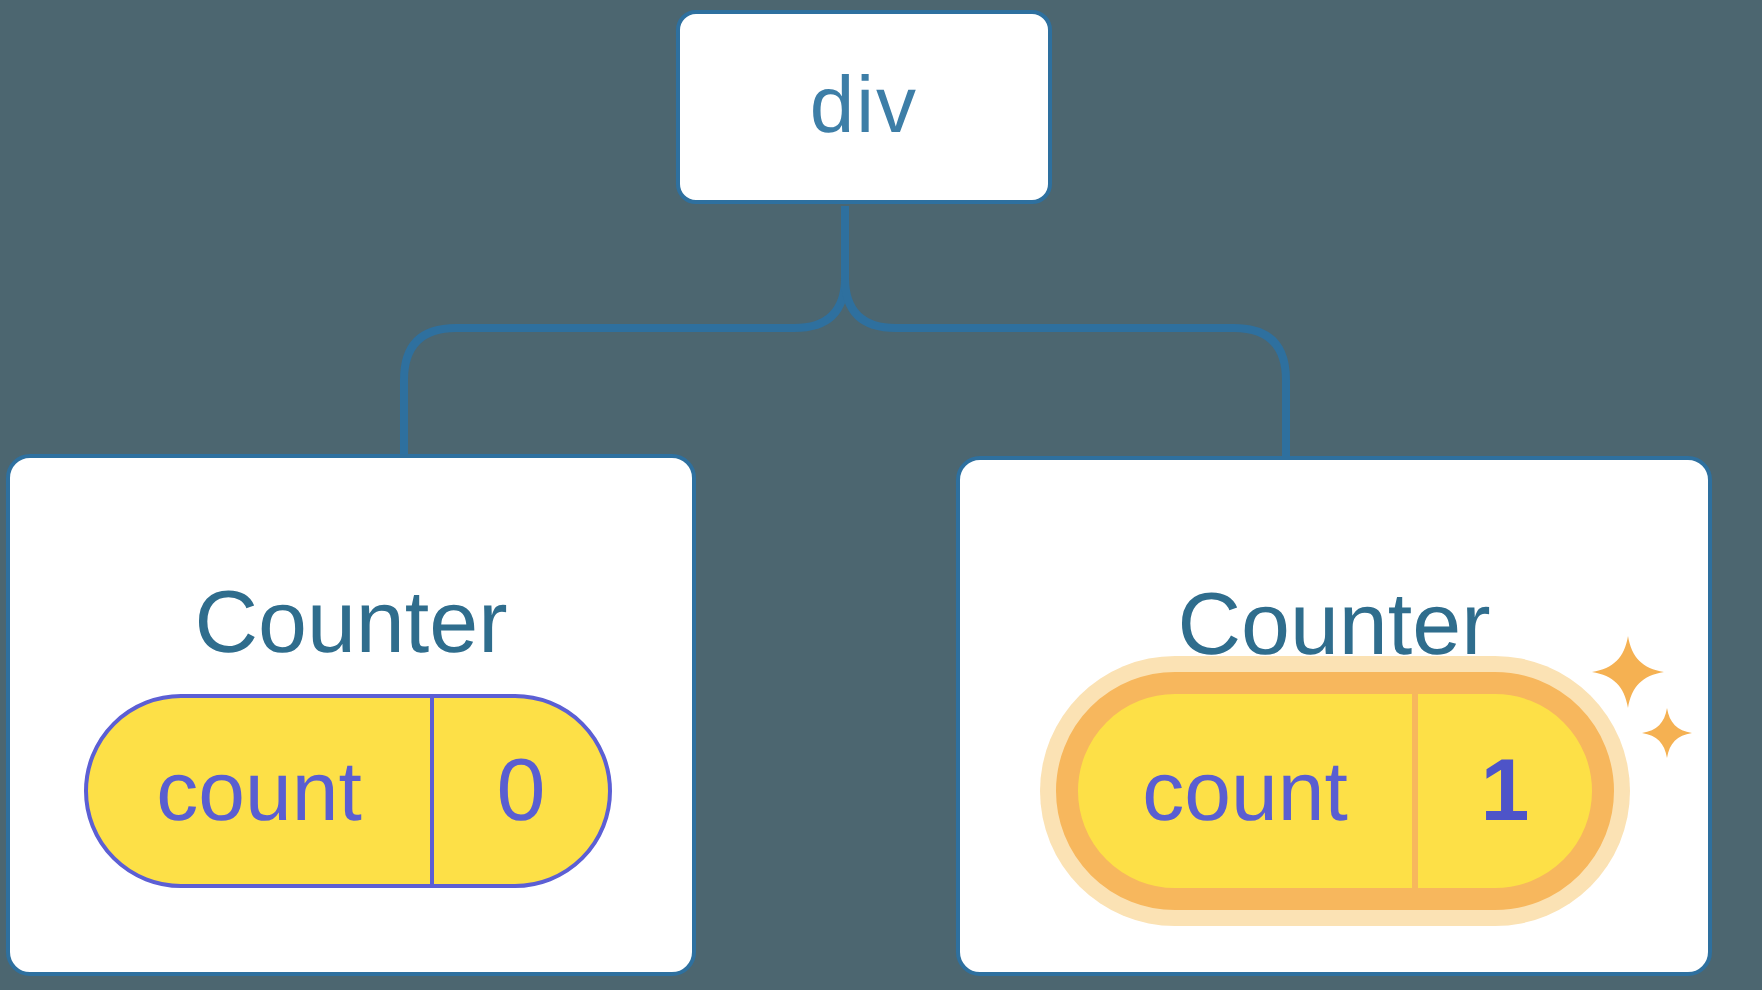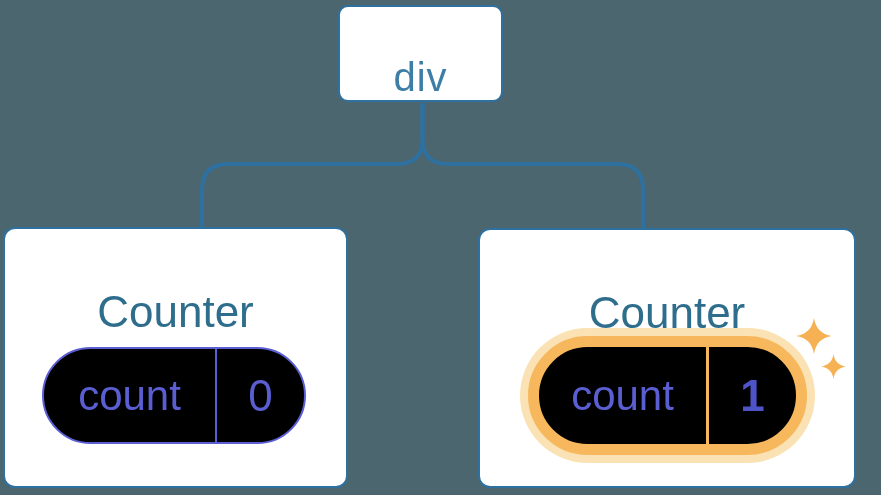--- a/index.html
+++ b/index.html
@@ -10,26 +10,26 @@
     overflow: hidden;
     font-family: "Liberation Sans", sans-serif;
   }
   .connectors {
     position: absolute; left: 0; top: 0;
     width: 881px; height: 495px;
   }
   .root-node {
     position: absolute;
     left: 338px; top: 5px;
-    width: 165px; height: 97px;
+    width: 188px; height: 97px;
     background: #FFFFFF;
     border: 2.5px solid #2E709F;
     border-radius: 10px;
     box-sizing: border-box;
-    display: flex; align-items: flex-end; justify-content: center;
+    display: flex; align-items: center; justify-content: center;
     font-size: 40px; letter-spacing: 1px;
     color: #3D7EA7;
   }
   .card {
     position: absolute;
     background: #FFFFFF;
     border: 2.5px solid #2E709F;
     border-radius: 12px;
     box-sizing: border-box;
   }
@@ -40,21 +40,21 @@
     text-align: center;
     font-size: 44px; font-weight: 500;
     color: #2F6D8D;
     margin-top: 16px;
   }
   .state-pill {
     position: absolute;
     box-sizing: border-box;
     border-radius: 999px;
     display: flex; align-items: stretch;
-    background: #000000;
+    background: #fde047;
   }
   .pill-plain {
     left: 37px; top: 118px;
     width: 264px; height: 97px;
     border: 2.5px solid #5C5FD4;
   }
   .pill-highlight {
     left: 48px; top: 106px;
     width: 279px; height: 119px;
     border: 11px solid #F7B75D;

